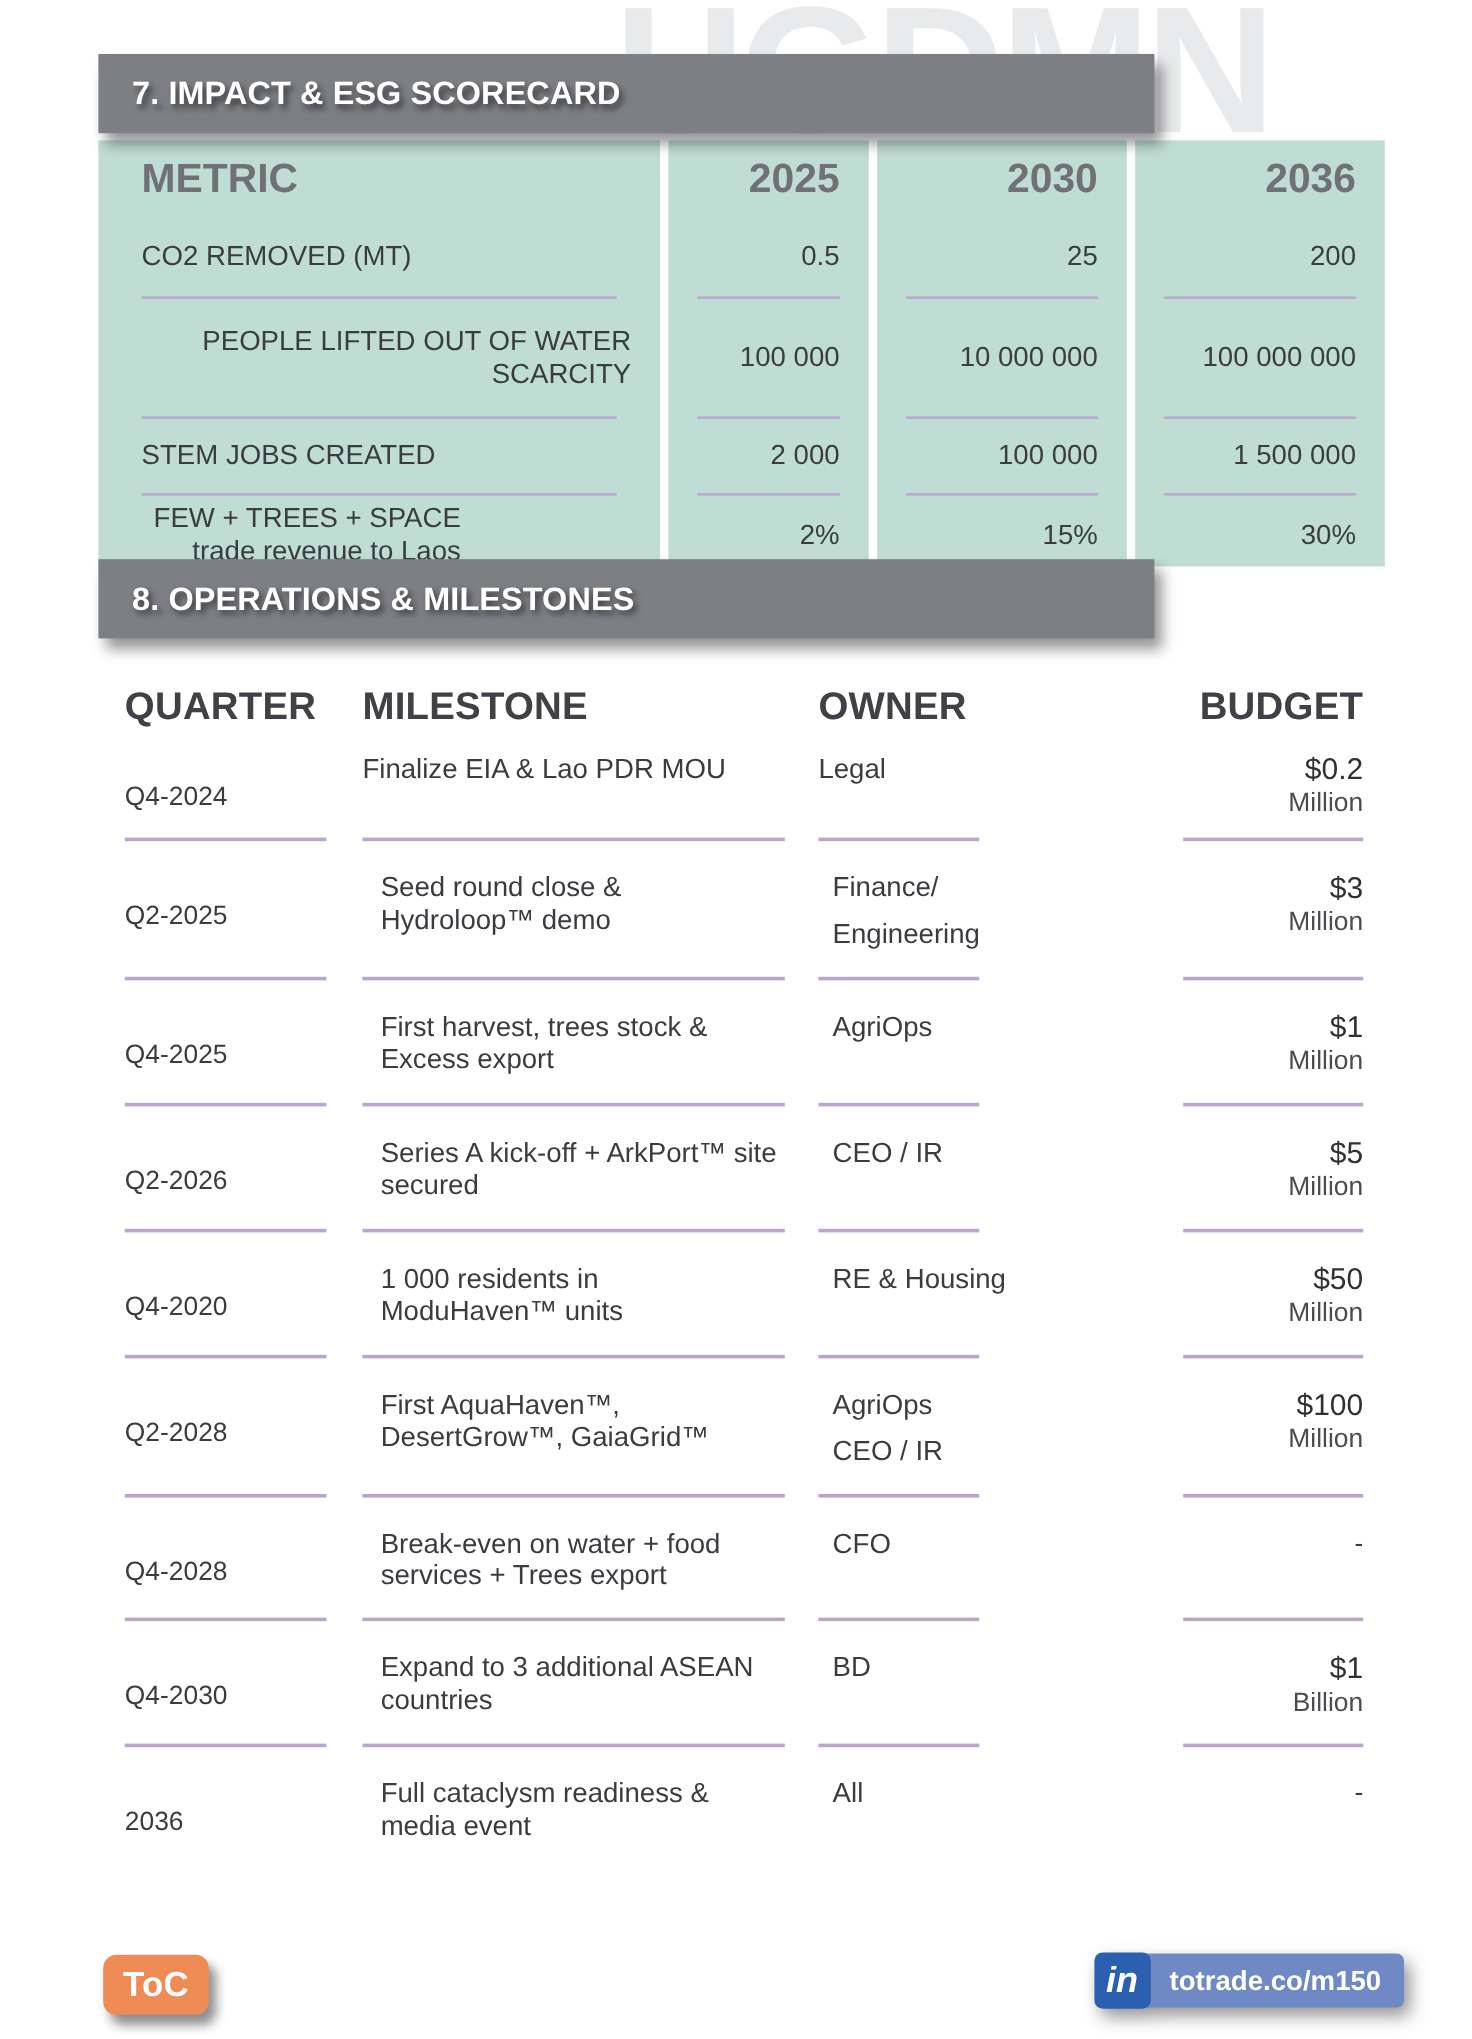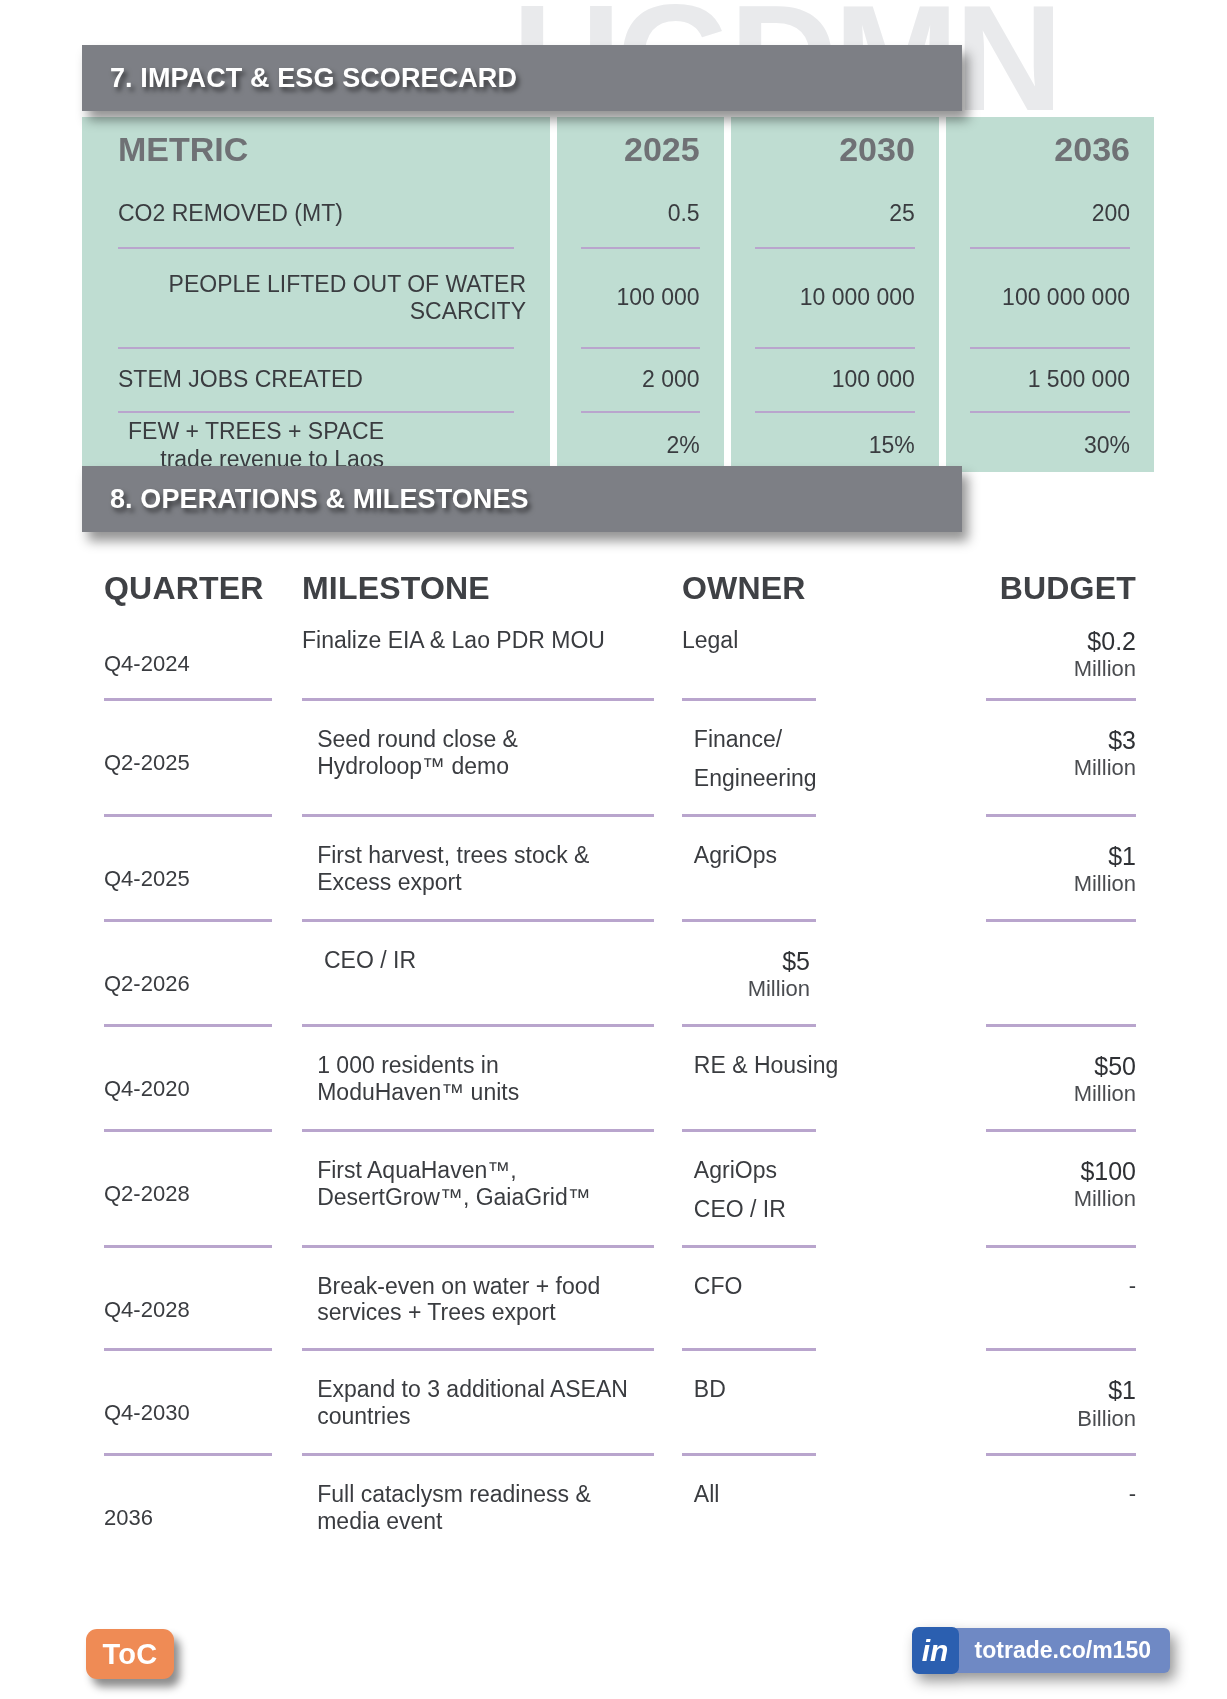--- a/index.html
+++ b/index.html
@@ -302,20 +302,21 @@
       <div class="cell c-o">
           <div class="bar"></div>
         </div>
       <div class="cell c-b">
           <div class="bar"></div>
         </div>
     </div>
 
     <div class="ms-row ms-body pad-b">
       <div class="cell c-q">Q2-2026</div>
+      <div class="cell c-m">Series A kick-off + ArkPort™ site secured</div>
       <div class="cell c-o">CEO / IR</div>
       <div class="cell c-b">
         <span class="b-amt">$5</span>
         <span class="b-unit">Million</span>
       </div>
     </div>
     <div class="rules">
       <div class="cell c-q">
           <div class="bar"></div>
         </div>

